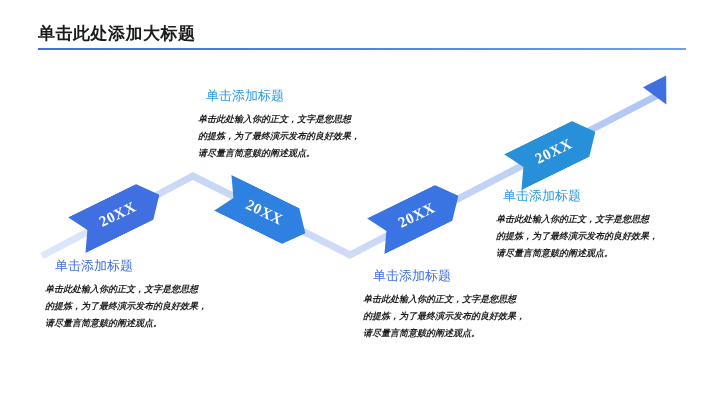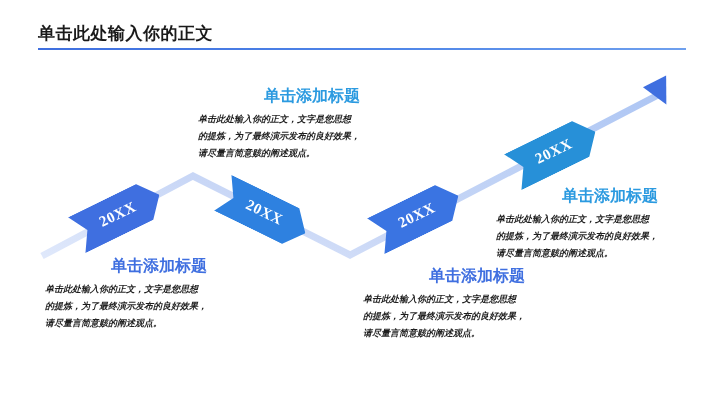--- a/index.html
+++ b/index.html
@@ -77,26 +77,25 @@
   }
   .banner.b1 { left: 72px;  top: 195px; background: #3f6fe0; transform: rotate(-26deg); }
   .banner.b2 { left: 218px; top: 193px; background: #2e81e0; transform: rotate(26deg); }
   .banner.b3 { left: 371px; top: 196px; background: #3a74e2; transform: rotate(-26deg); }
   .banner.b4 { left: 508px; top: 132px; background: #2790d8; transform: rotate(-26deg); }
   .banner-label { display: block; transform: translateY(-1px); }
 
   
   .tblock { position: absolute; }
   .tblock .t-head {
-    font-size: 16px;
-    font-weight: bold;
+    font-size: 13px;
+    font-weight: normal;
     line-height: 16px;
     margin-bottom: 7px;
     white-space: nowrap;
-    text-align: right;
   }
   .tblock .t-body {
     font-size: 9px;
     color: #1f1f1f;
     line-height: 17px;
     font-weight: bold;
   }
   .tblock .t-body span { display: block; white-space: nowrap; font-style: italic; }
 
   .tblock.tb1 { left: 45px;  top: 258px; }
@@ -110,21 +109,21 @@
 
   .tblock.tb4 { left: 496px; top: 188px; }
   .tblock.tb4 .t-head { color: #2b9ae0; padding-left: 7px; }
 </style>
 </head>
 <body>
 
 <div id="slide">
 
   <div class="title-wrap">
-    <div class="slide-title">单击此处输入你的正文</div>
+    <div class="slide-title">单击此处添加大标题</div>
     <div class="title-rule"></div>
   </div>
 
   <svg class="path-svg" viewBox="0 0 720 405">
     <defs>
       <linearGradient id="lineGrad" x1="0" y1="1" x2="1" y2="0">
         <stop offset="0%" stop-color="#dfe8fb"></stop>
         <stop offset="35%" stop-color="#c9d7f6"></stop>
         <stop offset="70%" stop-color="#bcd0f5"></stop>
         <stop offset="100%" stop-color="#aec6f4"></stop>

